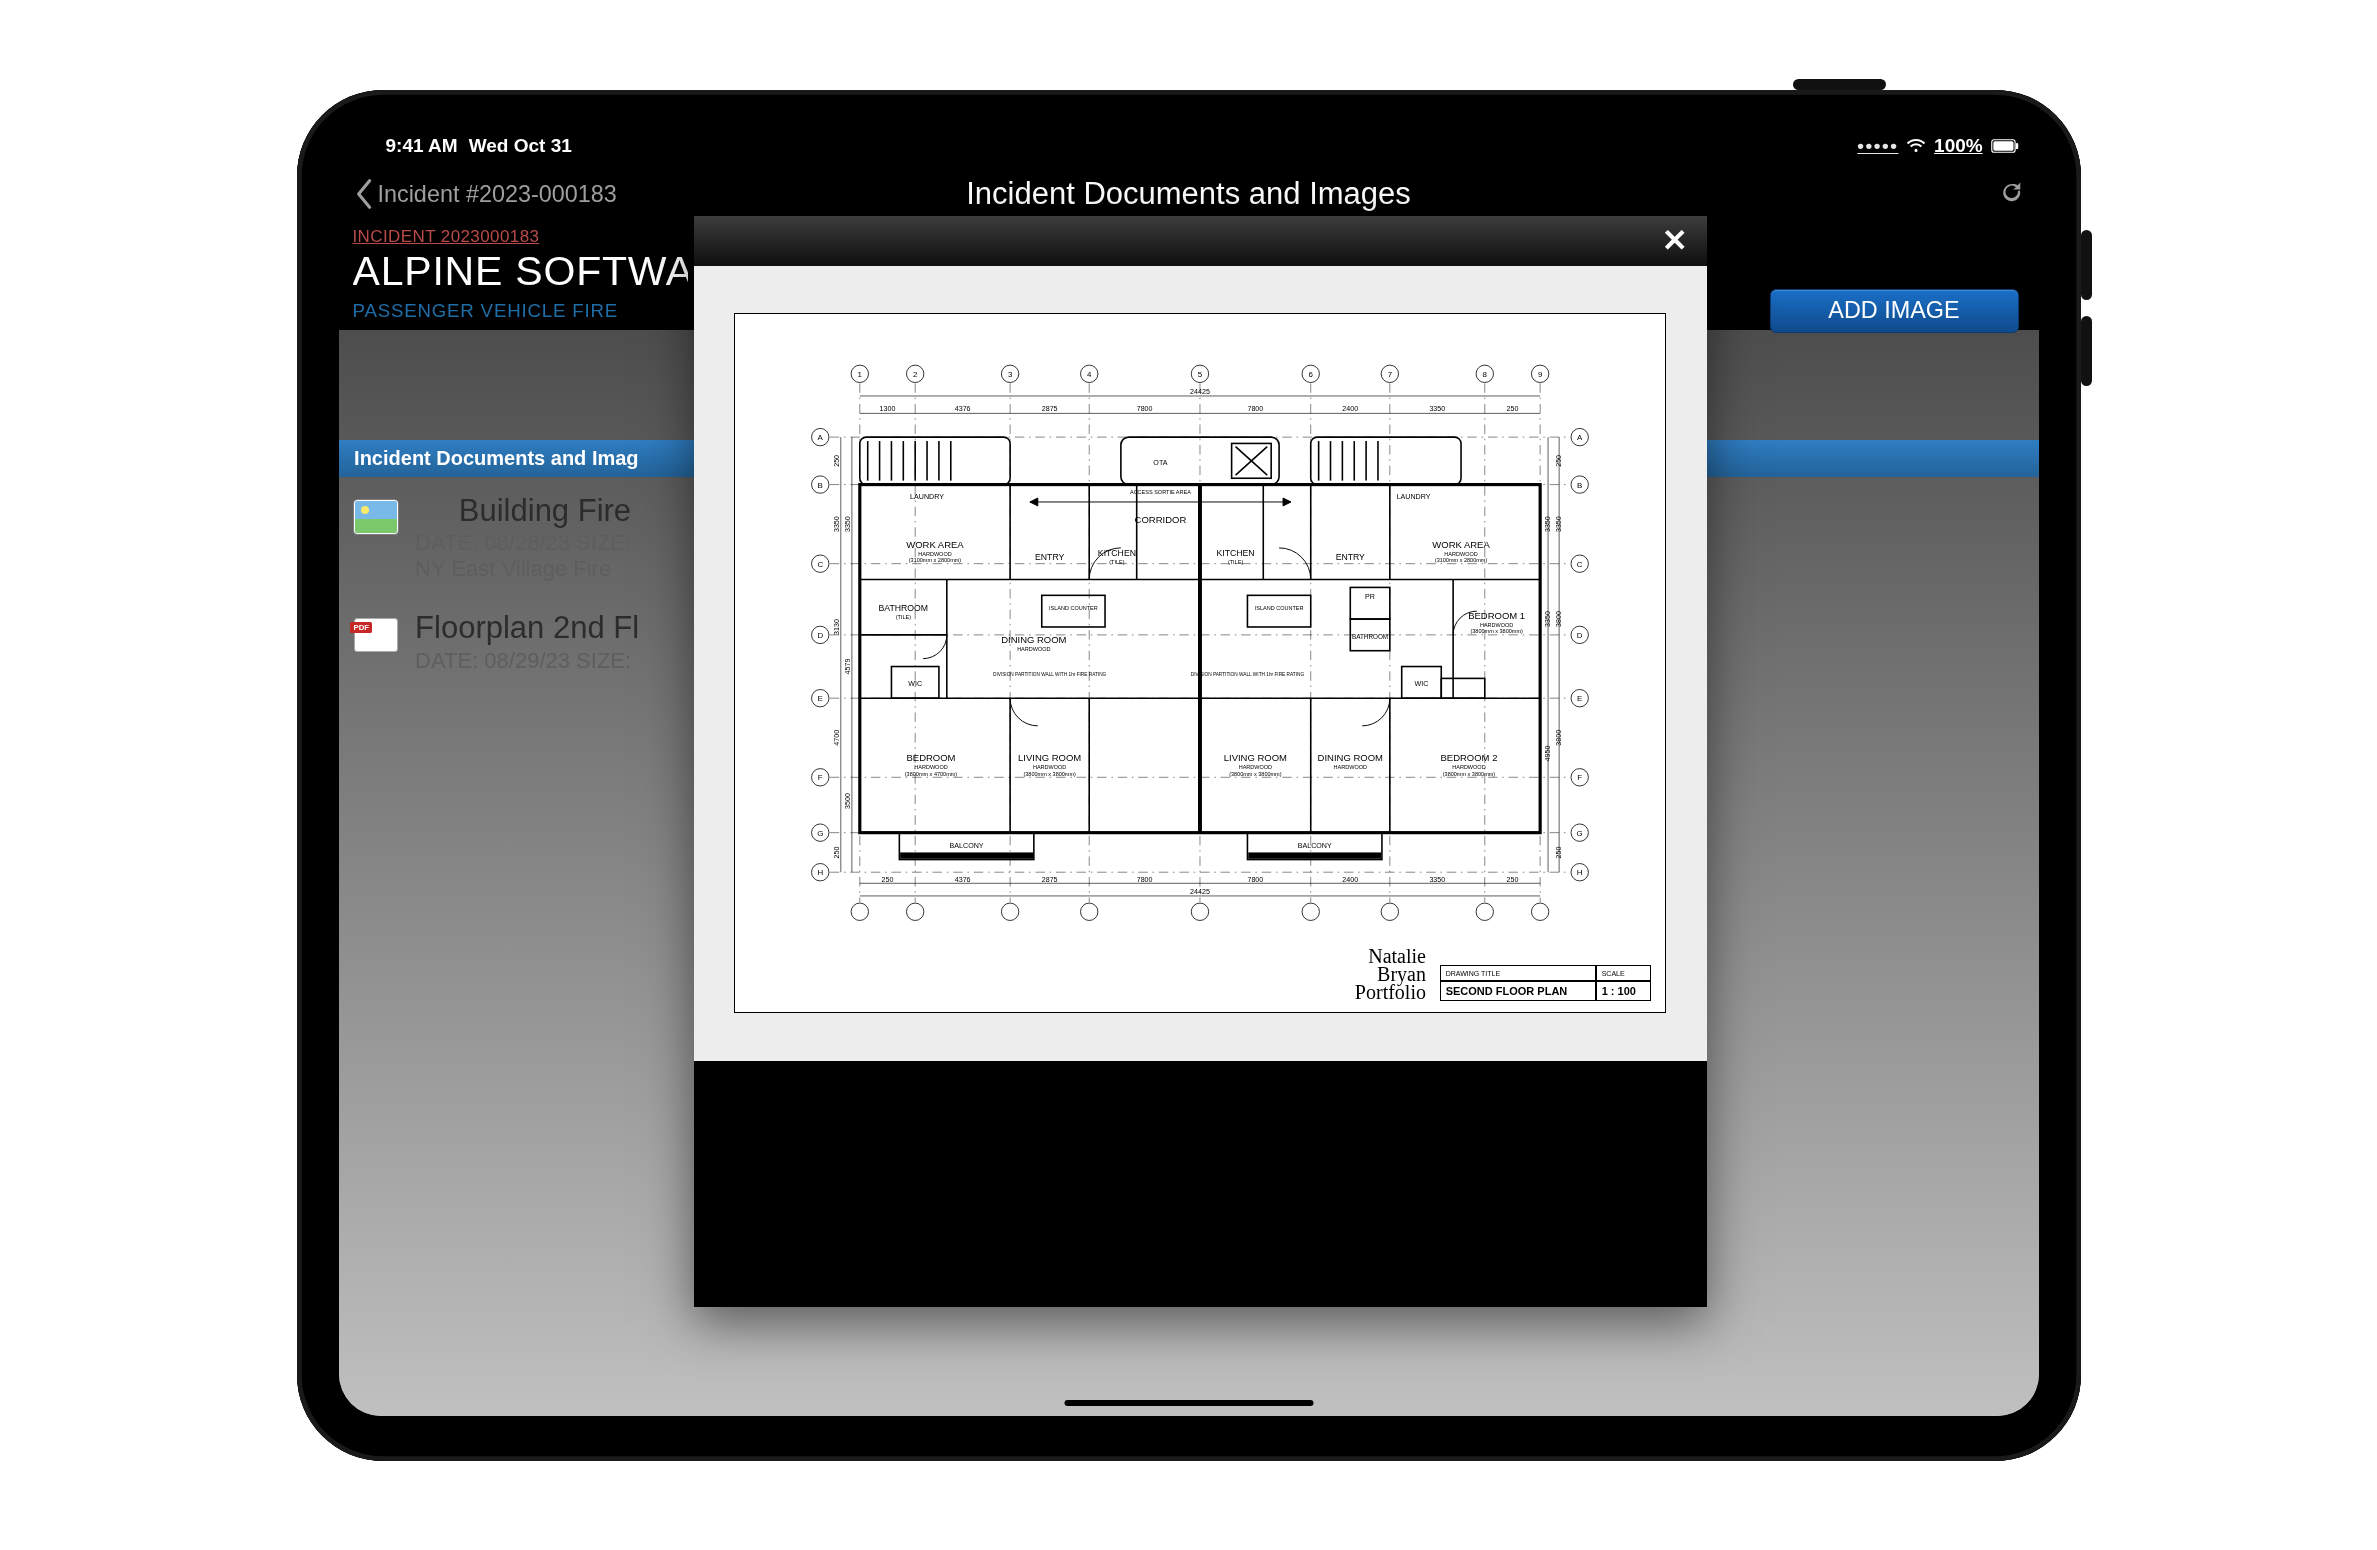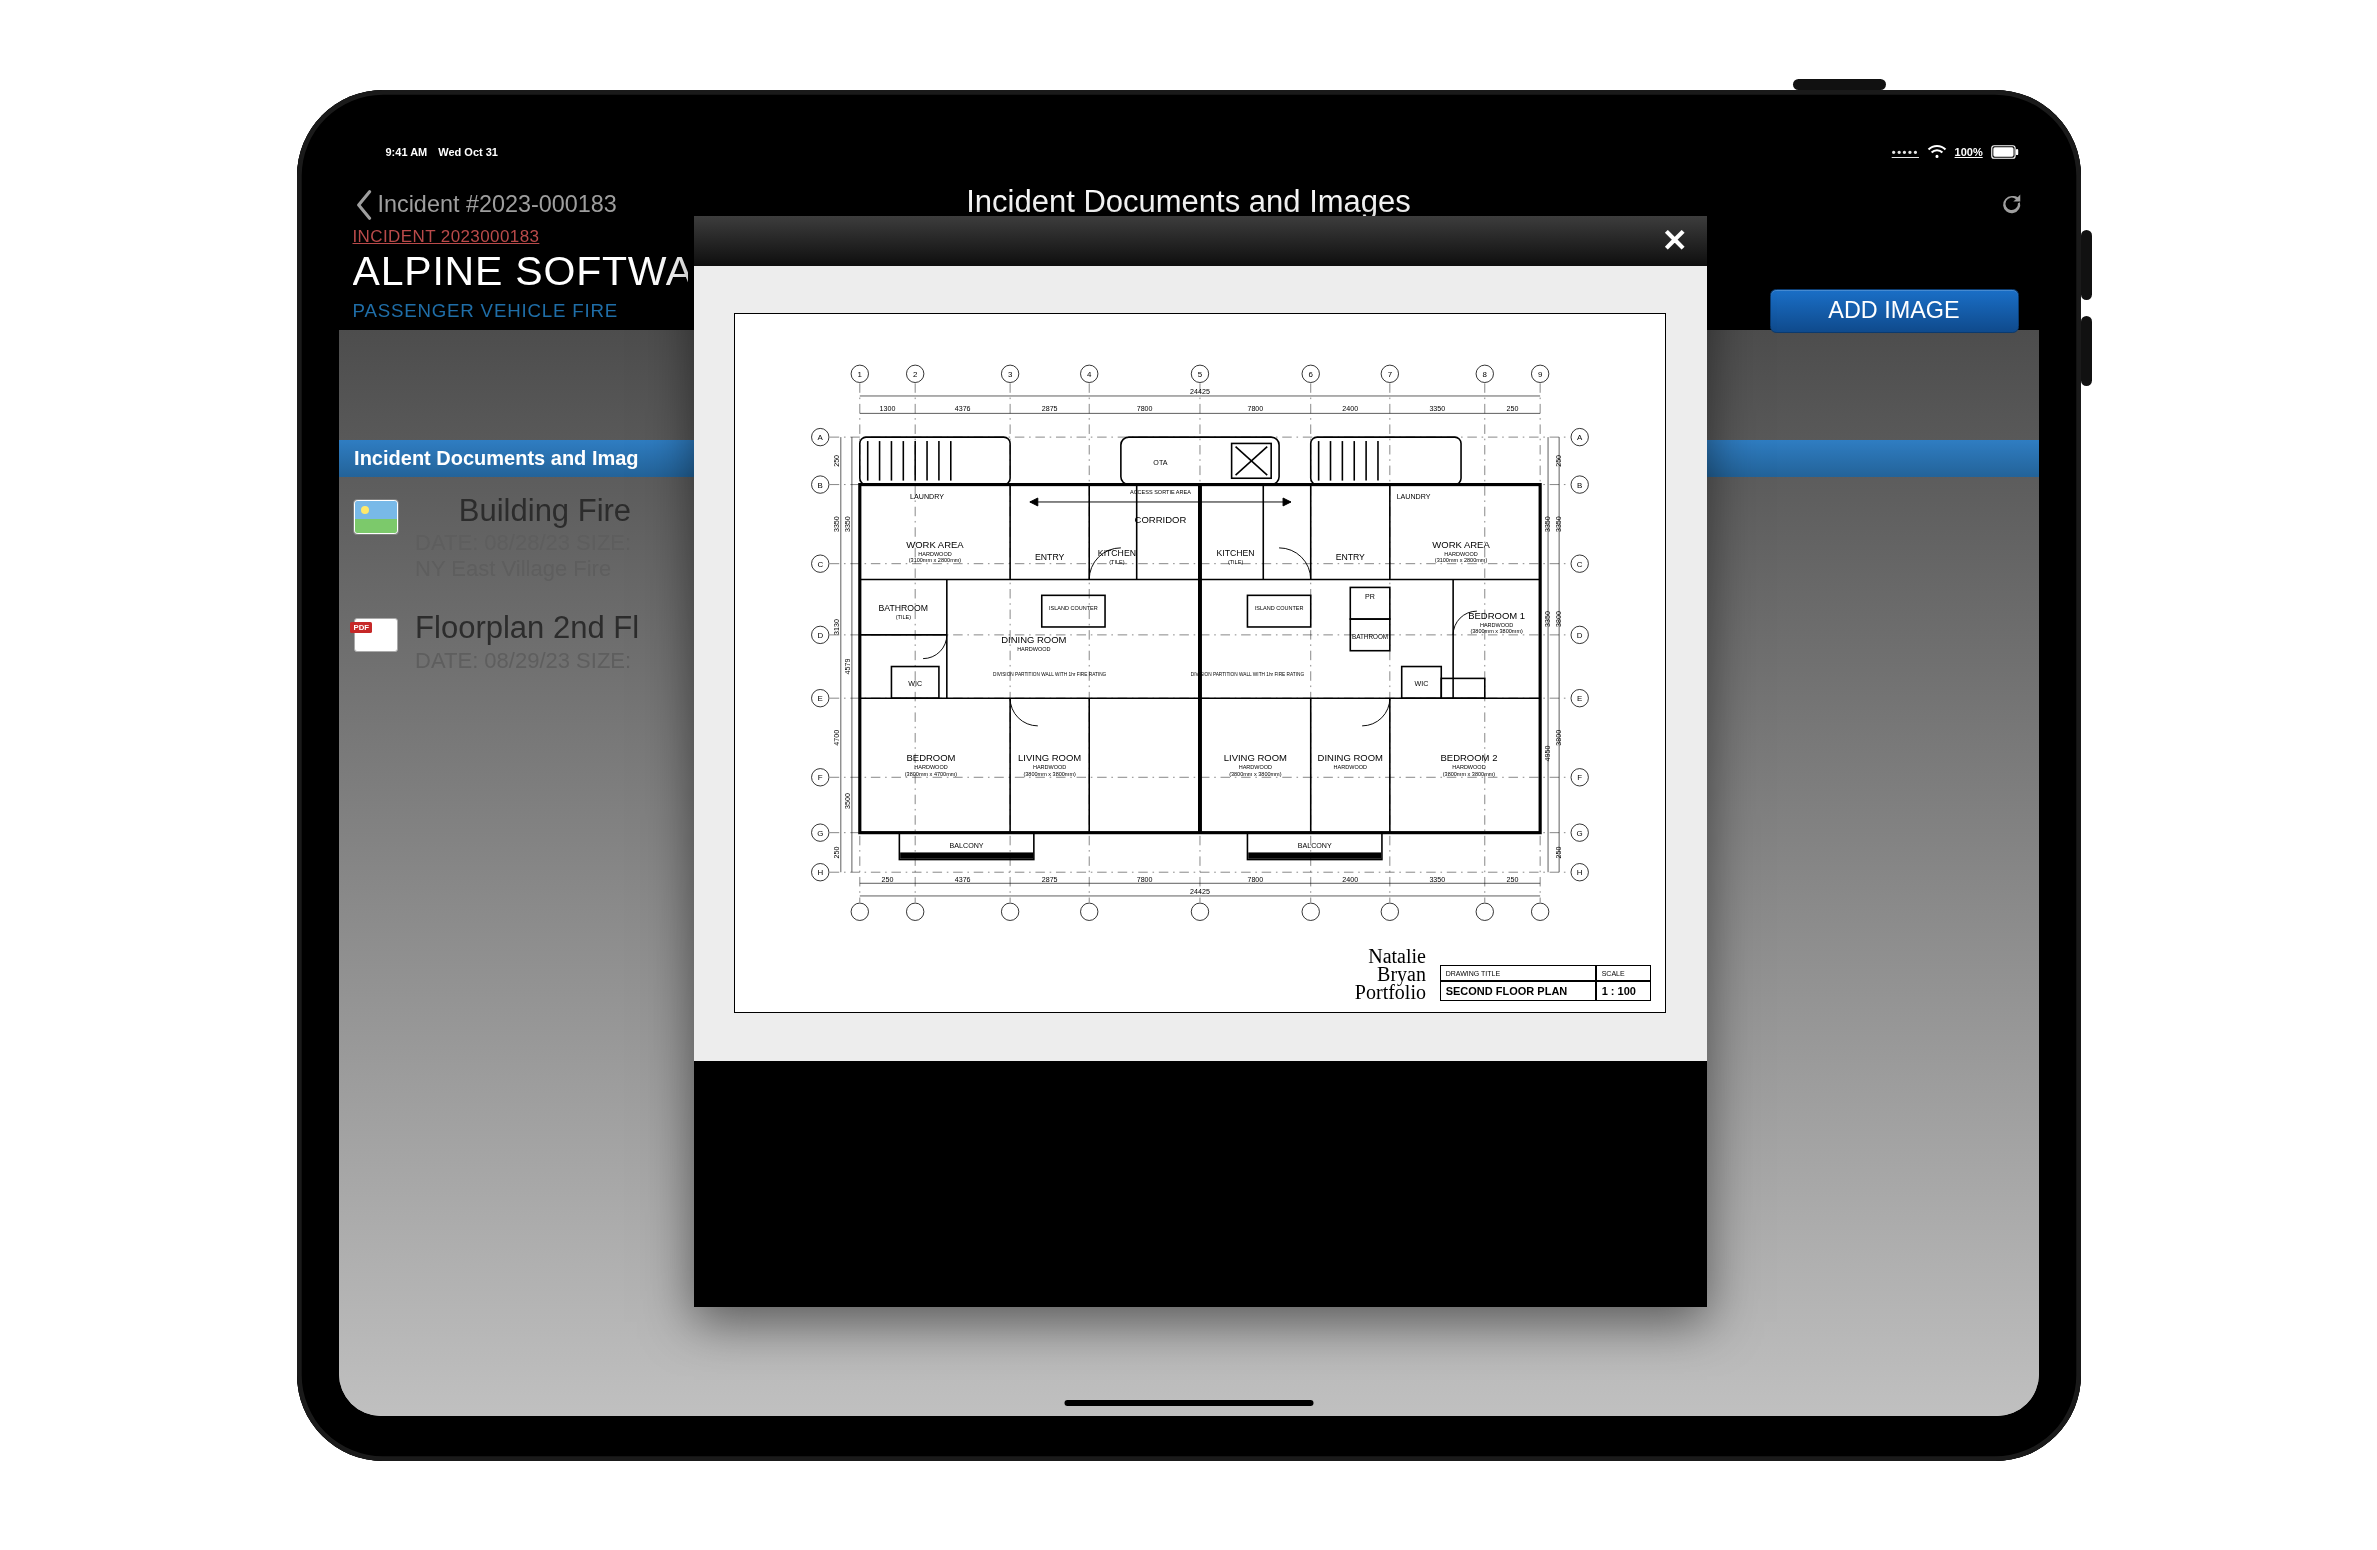--- a/index.html
+++ b/index.html
@@ -41,41 +41,41 @@
     position: relative;
     background: linear-gradient(to bottom, #000 0, #000 195px, #3a3a3a 195px, #bfbfbf 100%);
   }
 
   
   .status-bar {
     position: absolute;
     top: 0; left: 0; right: 0;
     height: 34px;
     display: flex;
-    align-items: center;
+    align-items: flex-start;
     padding: 0 20px 0 47px;
     color: #fff;
-    font-size: 11px;
+    font-size: 19px;
     font-weight: 600;
     background: transparent;
     z-index: 40;
   }
   .status-bar .sb-left { display: flex; gap: 11px; }
   .status-bar .sb-left .date { font-weight: 600; }
   .status-bar .sb-right { margin-left: auto; display: flex; align-items: center; gap: 7.8px; text-decoration: underline; }
   .wifi-icon, .battery-icon { display: inline-flex; }
   .dots::before { content: "•••••"; letter-spacing: 1.6px; opacity: .9; }
 
   
   .nav-bar {
     position: absolute;
     top: 34px; left: 0; right: 0;
     height: 51px;
     display: flex;
-    align-items: flex-end;
+    align-items: center;
     padding: 0 15.6px;
     background: transparent;
     z-index: 30;
   }
   .nav-bar .back {
     display: flex; align-items: center; gap: 4.7px;
     color: #9e9e9e; font-size: 23.4px;
   }
   .nav-bar .back svg { width: 18.7px; height: 30px; }
   .nav-bar .title {

